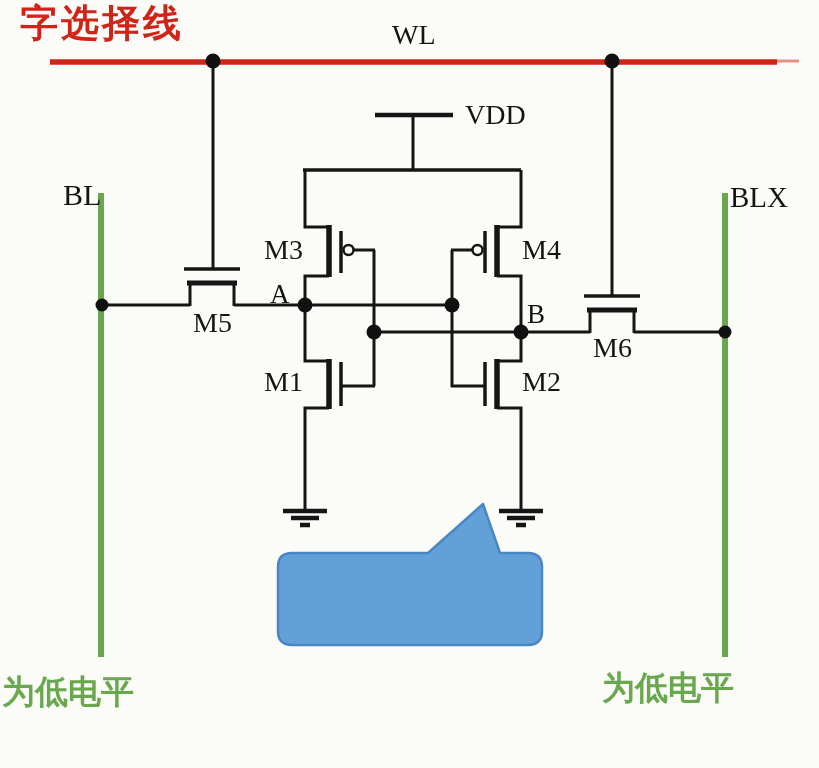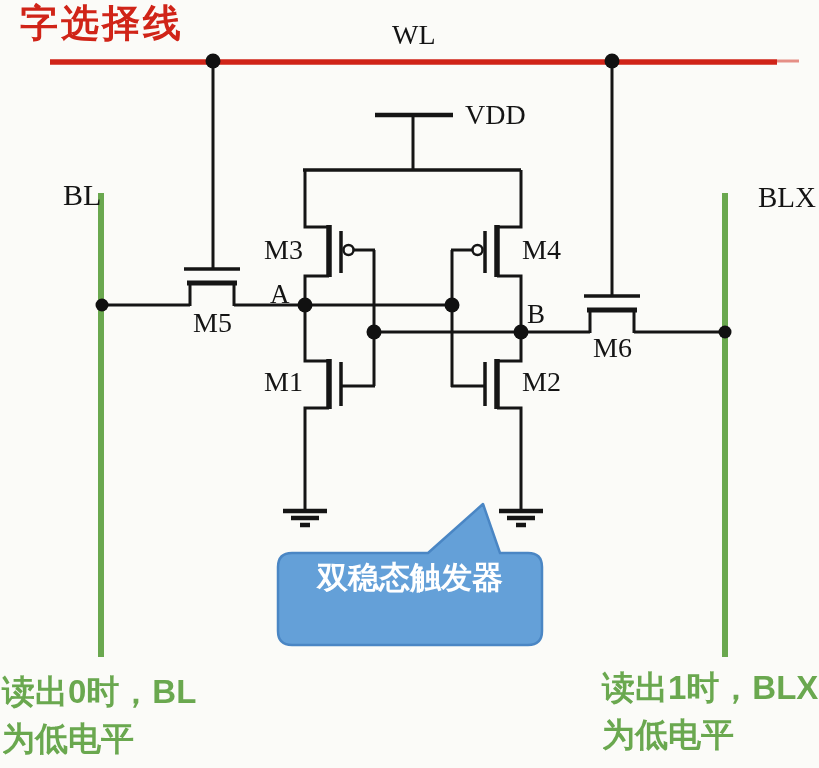--- a/index.html
+++ b/index.html
@@ -155,37 +155,34 @@
     <path d="M 292 553 L 428 553 L 483 504 L 500 553 L 528 553
              Q 542 553 542 567 L 542 631 Q 542 645 528 645
              L 292 645 Q 278 645 278 631 L 278 567 Q 278 553 292 553 Z" fill="#64a0d8" stroke="#4a86c4" stroke-width="2.5" stroke-linejoin="round"></path>
   </svg>
 
   <div class="title-red">字选择线</div>
 
   <div class="lbl" style="left:392px;top:20px;">WL</div>
   <div class="lbl" style="left:465px;top:100px;">VDD</div>
   <div class="lbl" style="left:45px;top:179px;font-size:30px;margin-left:18px;">BL</div>
-  <div class="lbl" style="left:730px;top:182px;font-size:29px;margin-left:28px;">BLX</div>
+  <div class="lbl" style="left:730px;top:182px;font-size:29px;">BLX</div>
   <div class="lbl" style="left:270px;top:280px;font-size:27px;">A</div>
   <div class="lbl" style="left:527px;top:300px;font-size:27px;">B</div>
 
   <div class="lbl" style="left:264px;top:235px;">M3</div>
   <div class="lbl" style="left:522px;top:235px;">M4</div>
   <div class="lbl" style="left:264px;top:367px;">M1</div>
   <div class="lbl" style="left:522px;top:367px;">M2</div>
   <div class="lbl" style="left:193px;top:308px;text-align:center;">M5</div>
   <div class="lbl" style="left:593px;top:333px;">M6</div>
 
   <div class="callout-text">
-    <div>双稳态触发器</div>
   </div>
 
   <div class="note note-left">
-    <div>读出0时，BL</div>
     <div>为低电平</div>
   </div>
   <div class="note note-right">
-    <div>读出1时，BLX</div>
     <div>为低电平</div>
   </div>
 
 </div>
 
 </body></html>

